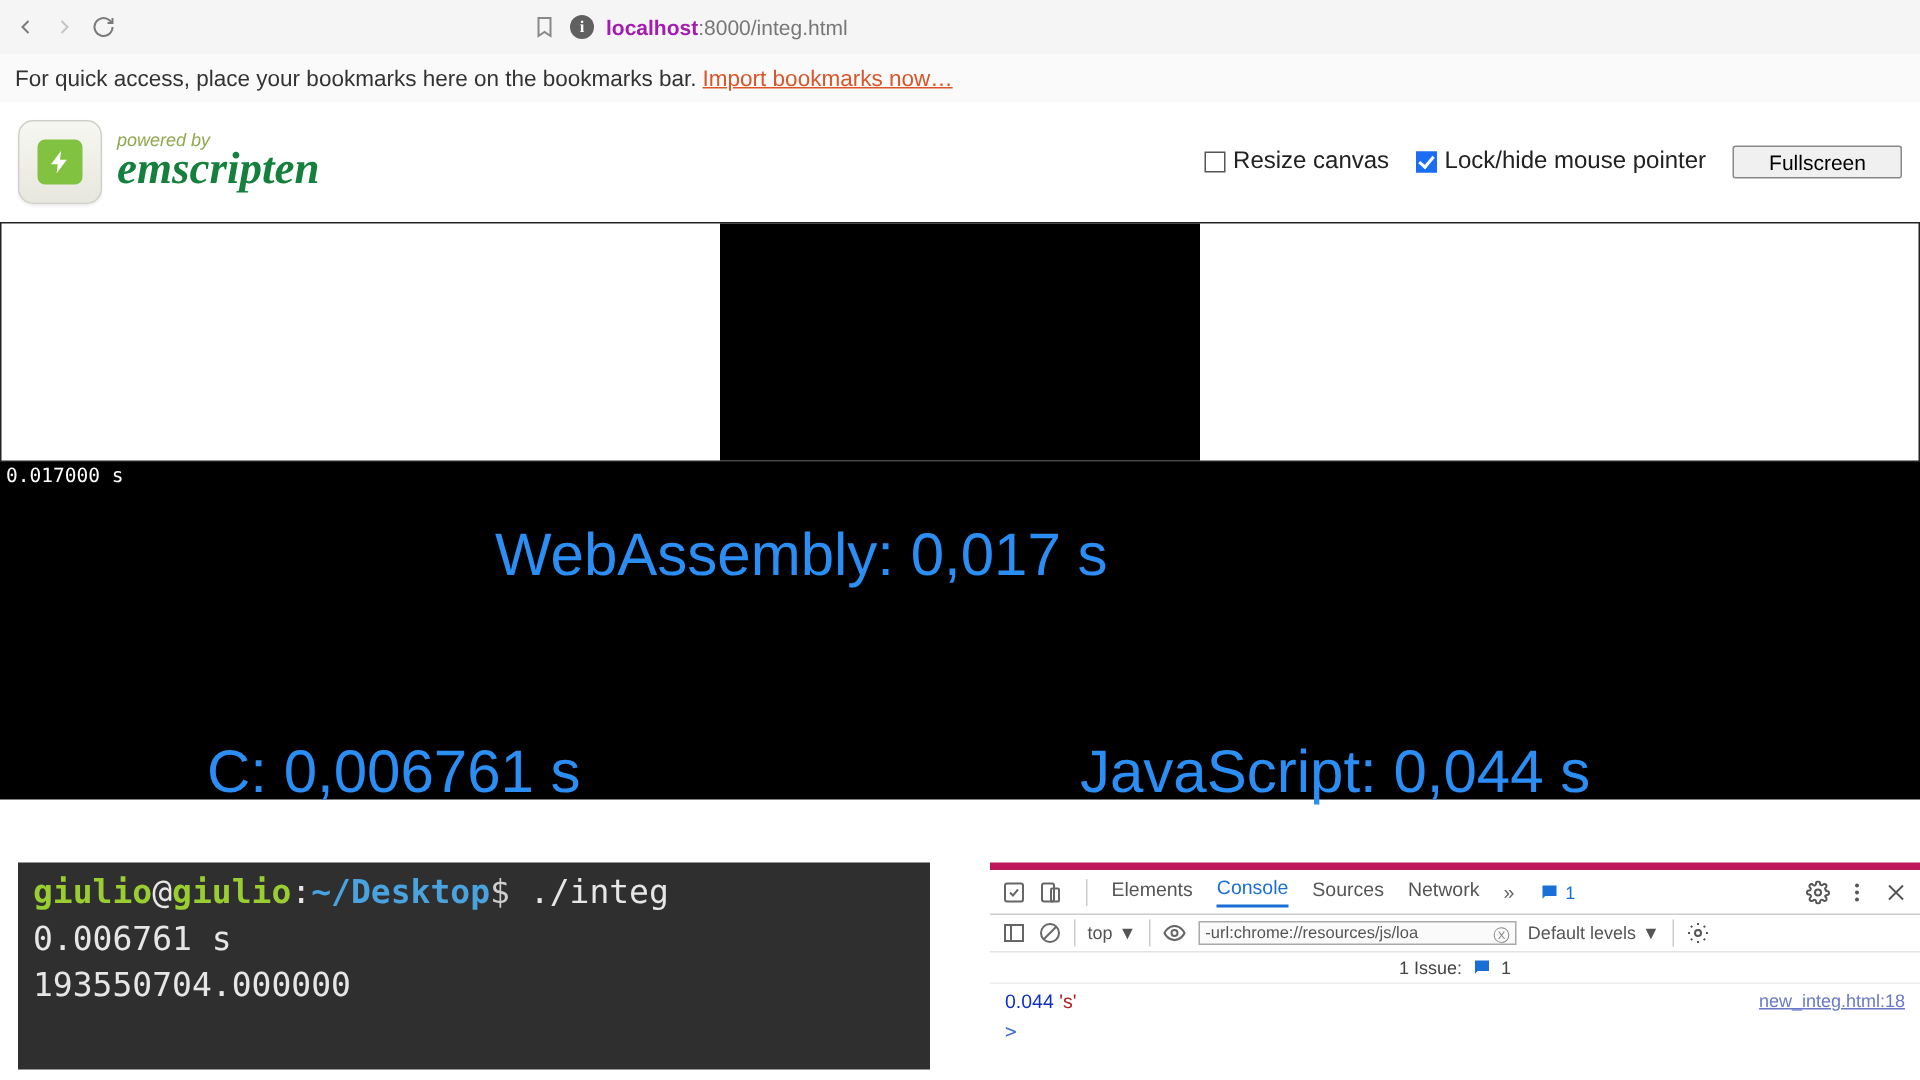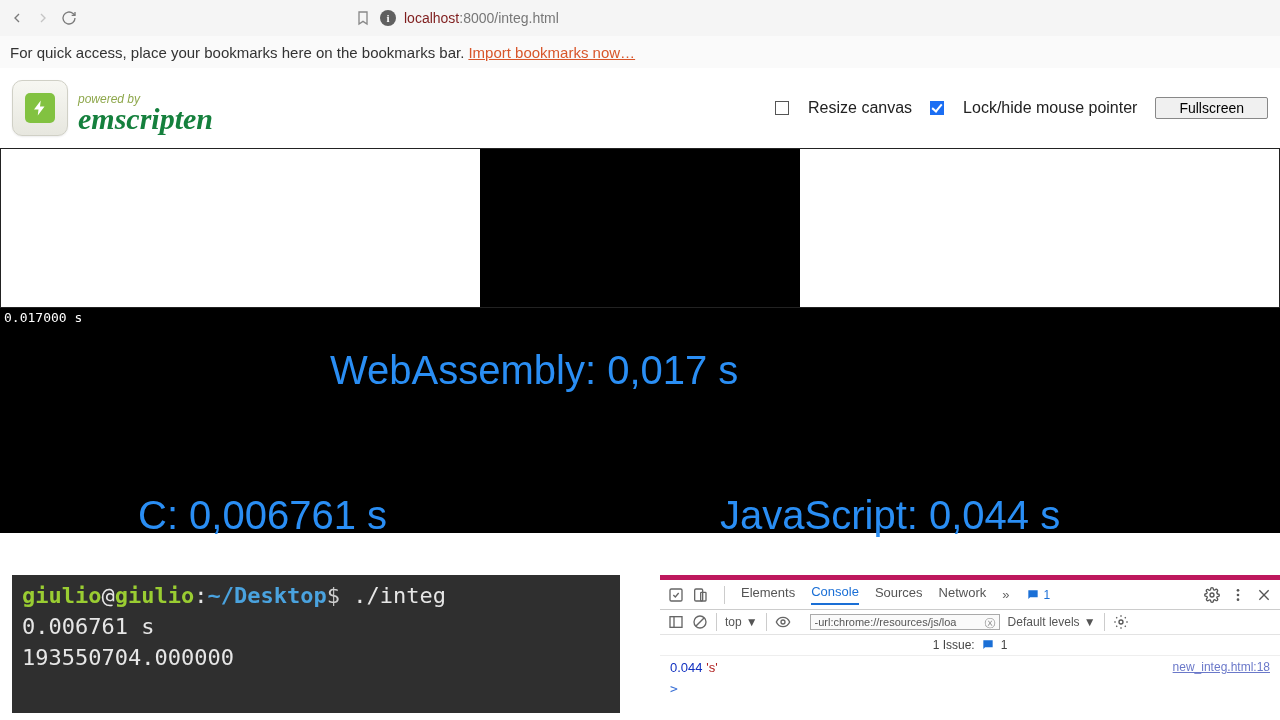--- a/index.html
+++ b/index.html
@@ -26,21 +26,21 @@
   .nav-icon { width: 18px; height: 18px; display:flex; align-items:center; justify-content:center; color:#7a7a7a; }
   .nav-icon svg { stroke: currentColor; }
   .address-spacer { flex: 0 0 260px; }
   .bookmark-icon { color:#888; }
   .info-circle {
     width: 16px; height: 16px; border-radius: 50%;
     background:#606060; color:#fff; font-size:11px; font-weight:bold;
     display:flex; align-items:center; justify-content:center; font-family:Georgia,serif;
   }
   .url-text { color:#333; }
-  .url-text .host { color:#7f1d1d; }
+  .url-text .host { color:#a21caf;font-weight:bold; }
   .url-text .path { color:#777; }
 
   
   .bookmarks-bar {
     height: 32px;
     background:#fafafa;
     display:flex;
     align-items:center;
     padding-left:10px;
     font-size:15px;
@@ -50,21 +50,21 @@
 
   
   .page-header {
     height: 80px;
     background:#fff;
     display:flex;
     align-items:center;
     padding: 6px 12px;
     justify-content: space-between;
   }
-  .logo-block { display:flex; align-items:flex-end; gap:10px; }
+  .logo-block { display:flex; align-items:center; gap:10px; }
   .logo-tile {
     width:56px; height:56px; border-radius:10px;
     background: linear-gradient(#f7f7f2,#e7e7df);
     border:1px solid #d0d0c6;
     display:flex; align-items:center; justify-content:center;
     box-shadow: 0 1px 2px rgba(0,0,0,0.08);
   }
   .logo-bolt {
     width:30px; height:30px; border-radius:5px;
     background:#82c241;
@@ -73,21 +73,21 @@
   }
   .logo-sub { font-size:12px; color:#8fa84d; font-style:italic; margin-bottom:-4px; }
   .logo-main {
     font-family: Georgia, "Times New Roman", serif;
     font-style: italic;
     font-weight: 700;
     font-size: 30px;
     color:#15803d;
   }
   .header-controls { display:flex; align-items:center; gap:18px; font-size:16px; color:#222; }
-  .ctrl { display:flex; align-items:center; gap:19px; }
+  .ctrl { display:flex; align-items:center; gap:5px; }
   .chk { width:14px; height:14px; border:1px solid #555; display:inline-block; position:relative; }
   .chk.checked { background:#1b6ef3; border-color:#1b6ef3; }
   .chk.checked::after {
     content:""; position:absolute; left:3px; top:0px;
     width:4px; height:8px; border:solid #fff; border-width:0 2px 2px 0;
     transform:rotate(40deg);
   }
   .fs-btn {
     border:1px solid #888; background:#f0f0f0; padding:2px 23px;
     font-size:14px; border-radius:2px;
@@ -175,22 +175,22 @@
 
   .dt-filterbar {
     display:flex; align-items:center; gap:8px;
     padding:3px 8px;
     border-bottom:1px solid #e3e3e3;
     color:#555;
     font-size:12px;
   }
   .dt-pill { display:flex; align-items:center; gap:4px; }
   .dt-filterinput {
-    border:1px solid #aaa; font-size:11px; padding:1px 4px; width:190px;
-    background:#fafafa; position:relative;margin-left:11px;
+    border:1px solid #aaa; font-size:11px; padding:1px 4px; width:212px;
+    background:#fafafa; position:relative;
   }
   .dt-filterinput .clear { position:absolute; right:3px; color:#888; }
 
   .dt-issue {
     padding:3px 8px; font-size:12px; color:#444;
     display:flex; align-items:center; gap:6px;
     border-bottom:1px solid #eee;
     justify-content:center;
   }
 

